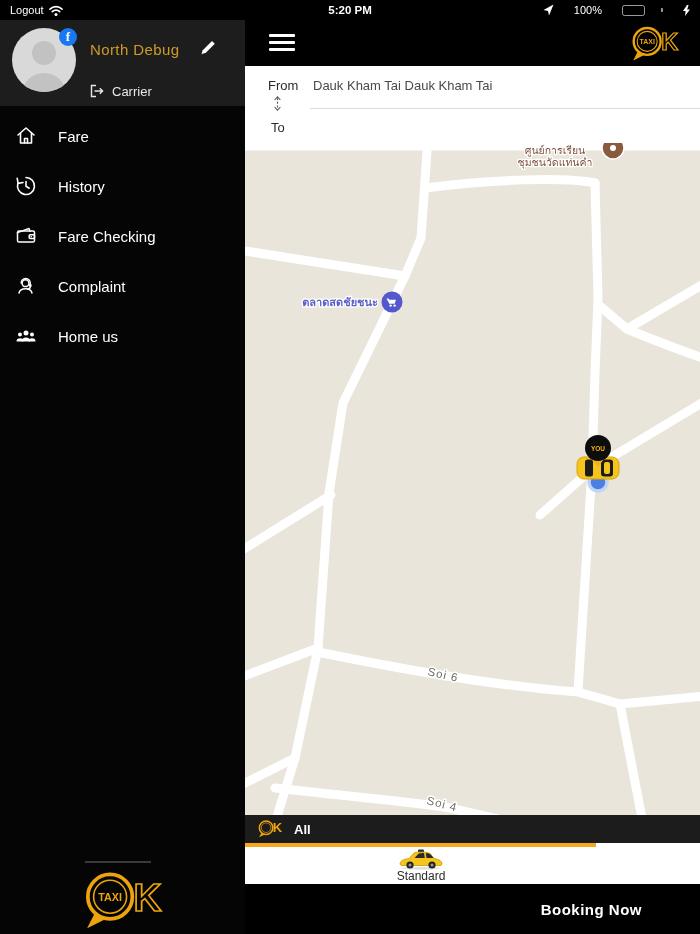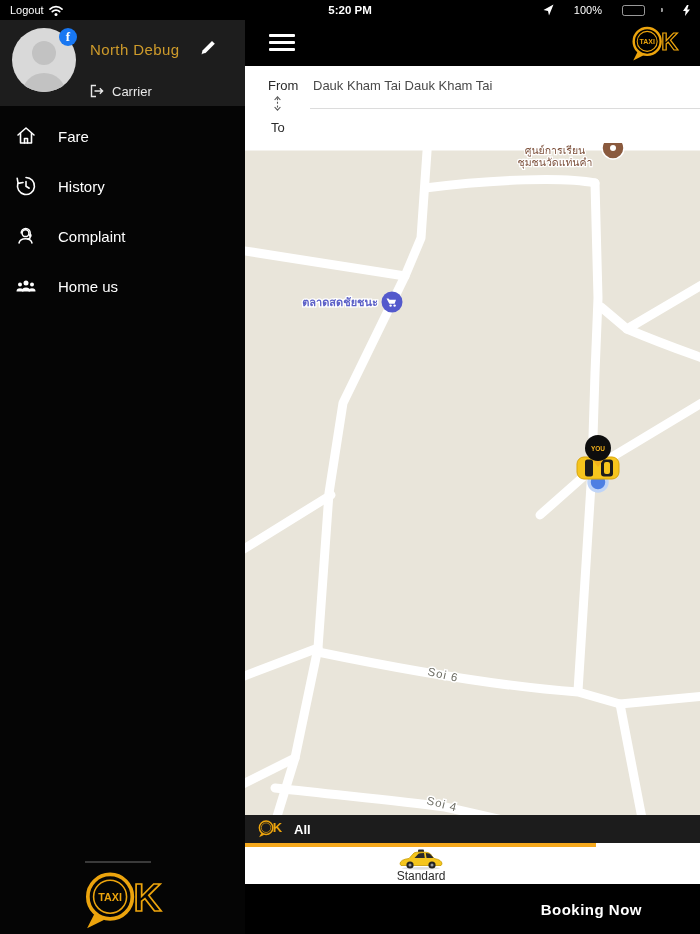--- a/index.html
+++ b/index.html
@@ -249,20 +249,29 @@
     <div class="menu-item">
       <svg width="24" height="24" viewBox="0 0 24 24" stroke="#fff" stroke-width="1.6" fill="none" stroke-linecap="round" stroke-linejoin="round">
         <path d="M12,3.5 a8.5,8.5 0 1 1 -8.2,6.1"></path>
         <polyline points="3.2,4.4 4.1,9.4 9,8.5"></polyline>
         <polyline points="12,7.5 12,12.2 15.2,14.2"></polyline>
       </svg>
       <span>History</span>
     </div>
     <div class="menu-item">
       <svg width="24" height="24" viewBox="0 0 24 24" stroke="#fff" stroke-width="1.5" fill="none" stroke-linecap="round" stroke-linejoin="round">
+        <path d="M3.5,8.6 L15,4.5 L16,7.2"></path>
+        <rect x="3.5" y="7" width="17" height="11" rx="1.6"></rect>
+        <rect x="15.2" y="10.8" width="5.3" height="3.8" rx="1"></rect>
+        <circle cx="17.2" cy="12.7" r="0.8" fill="#fff" stroke="none"></circle>
+      </svg>
+      <span>Fare Checking</span>
+    </div>
+    <div class="menu-item">
+      <svg width="24" height="24" viewBox="0 0 24 24" stroke="#fff" stroke-width="1.5" fill="none" stroke-linecap="round" stroke-linejoin="round">
         <circle cx="11.5" cy="9.2" r="3.4"></circle>
         <path d="M5,19 a6.6,5 0 0 1 13,0"></path>
         <path d="M7.2,9 a4.5,4.5 0 0 1 9,0 v2"></path>
         <rect x="15" y="10" width="2.6" height="3" rx="1" fill="#fff" stroke="none"></rect>
         <path d="M16.2,13 q0,1.8 -2.5,2"></path>
       </svg>
       <span>Complaint</span>
     </div>
     <div class="menu-item">
       <svg width="24" height="24" viewBox="0 0 24 24" fill="#fff">

